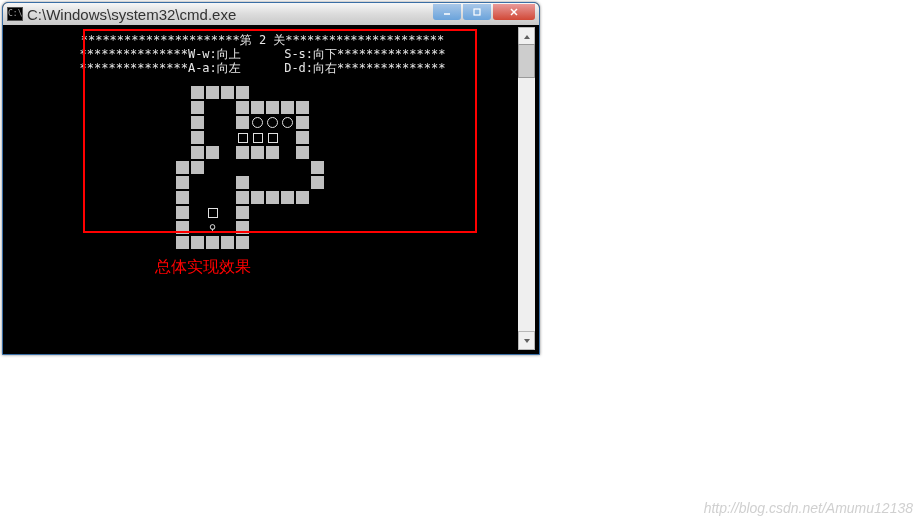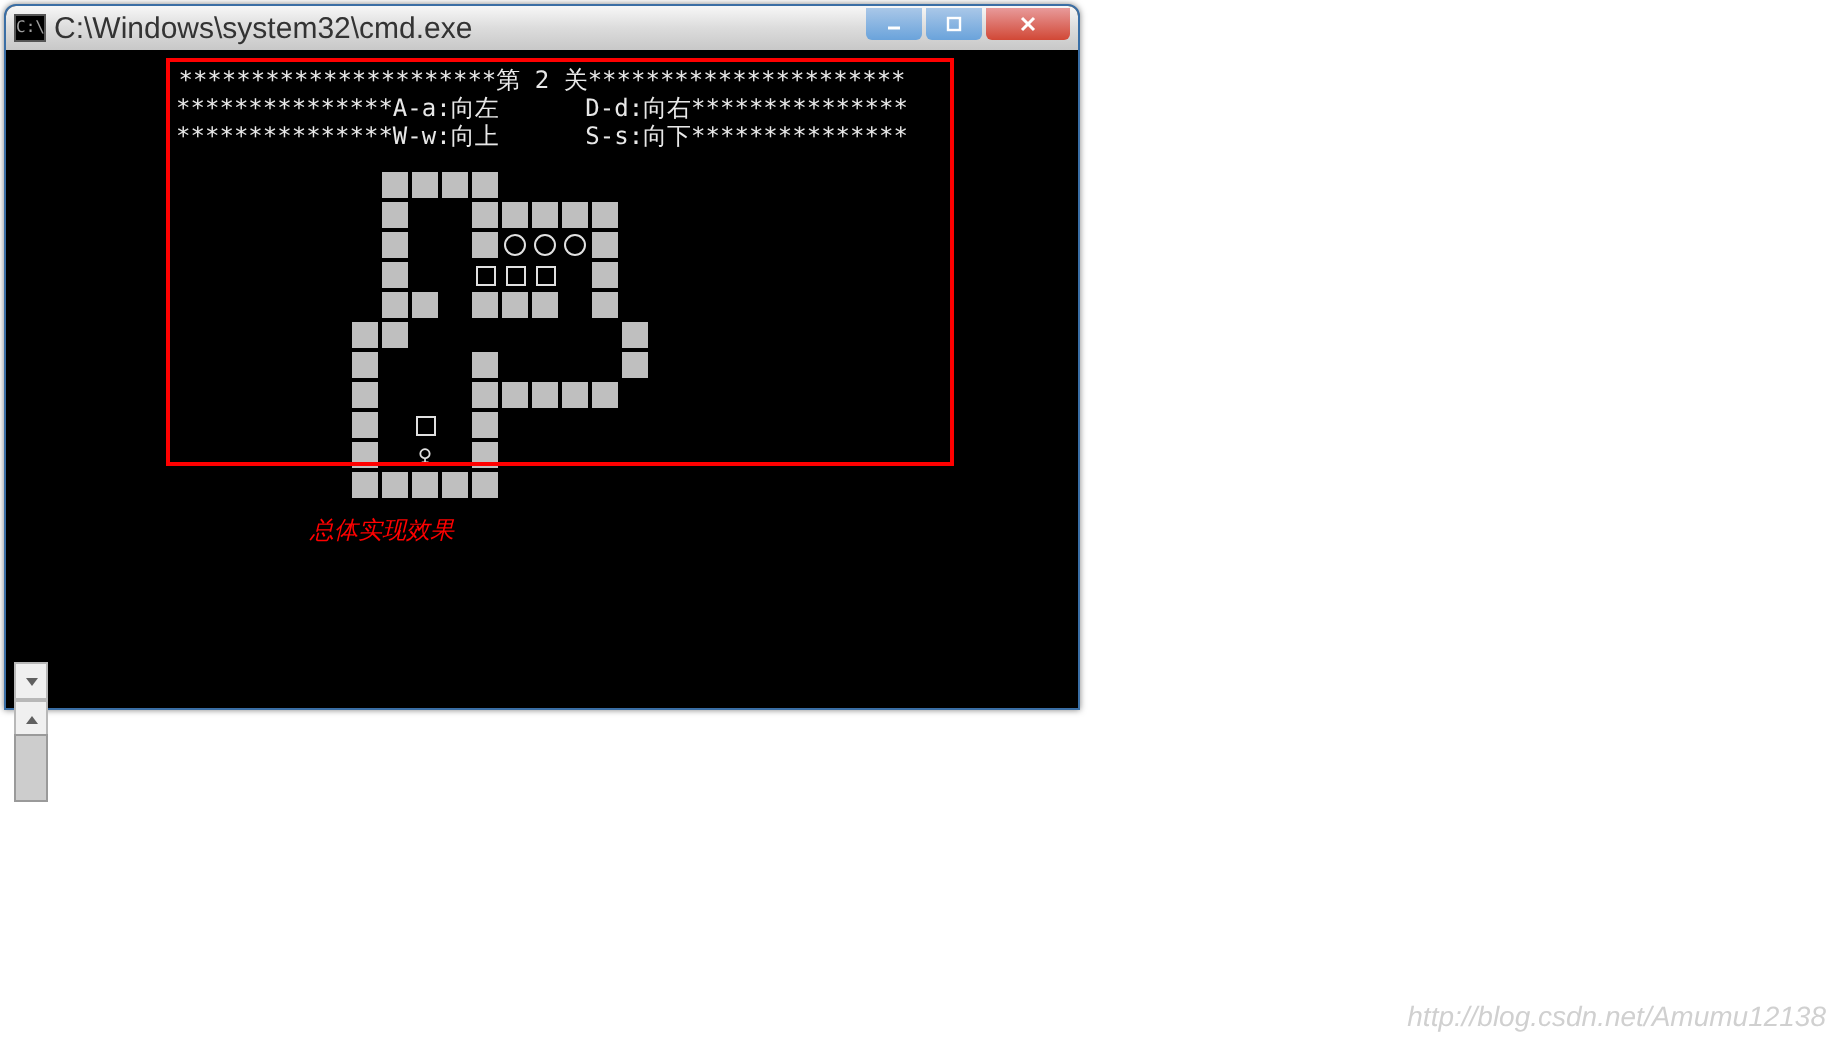--- a/index.html
+++ b/index.html
@@ -67,21 +67,20 @@
   }
   .win-btn.min { background: linear-gradient(to bottom,#a9c7e8,#6aa3db); }
   .win-btn.max { background: linear-gradient(to bottom,#a9c7e8,#6aa3db); }
   .win-btn.close { background: linear-gradient(to bottom,#e89a9a,#d14836); width: 42px; }
   .win-btn svg { width: 10px; height: 10px; }
   .client {
     position: absolute;
     left: 4px; right: 4px; top: 24px; bottom: 4px;
     background: #5eead4;
     display: flex;
-    flex-direction: column;
   }
   .console {
     flex: 1;
     background: #000;
     position: relative;
     overflow: hidden;
   }
   .scrollbar {
     width: 17px;
     background: #efefef;
@@ -161,23 +160,22 @@
   .player::before {
     content: "♀";
     font-size: 12px;
     color: #e0e0e0;
   }
   .caption {
     position: absolute;
     left: 148px;
     top: 230px;
     color: #ff0000;
-    font-size: 12px;
+    font-size: 16px;
     font-family: "SimSun","Microsoft YaHei",sans-serif;
-    font-style: italic;
   }
   .watermark {
     position: absolute;
     right: 6px;
     bottom: 6px;
     color: #d0d0d0;
     font-size: 14px;
     font-family: Arial, sans-serif;
     font-style: italic;
   }
@@ -207,22 +205,22 @@
           </svg>
       </div>
     </div>
   </div>
 
   <div class="client">
     <div class="console">
 
       <div class="header">
         <div class="header-line">**********************第 2 关**********************</div>
+        <div class="header-line">***************W-w:向上      S-s:向下***************</div>
         <div class="header-line">***************A-a:向左      D-d:向右***************</div>
-        <div class="header-line">***************W-w:向上      S-s:向下***************</div>
       </div>
 
       <div class="grid" id="grid">
           <div class="row">
             <div class="cell"></div>
             <div class="cell wall"></div>
             <div class="cell wall"></div>
             <div class="cell wall"></div>
             <div class="cell wall"></div>
             <div class="cell"></div>

